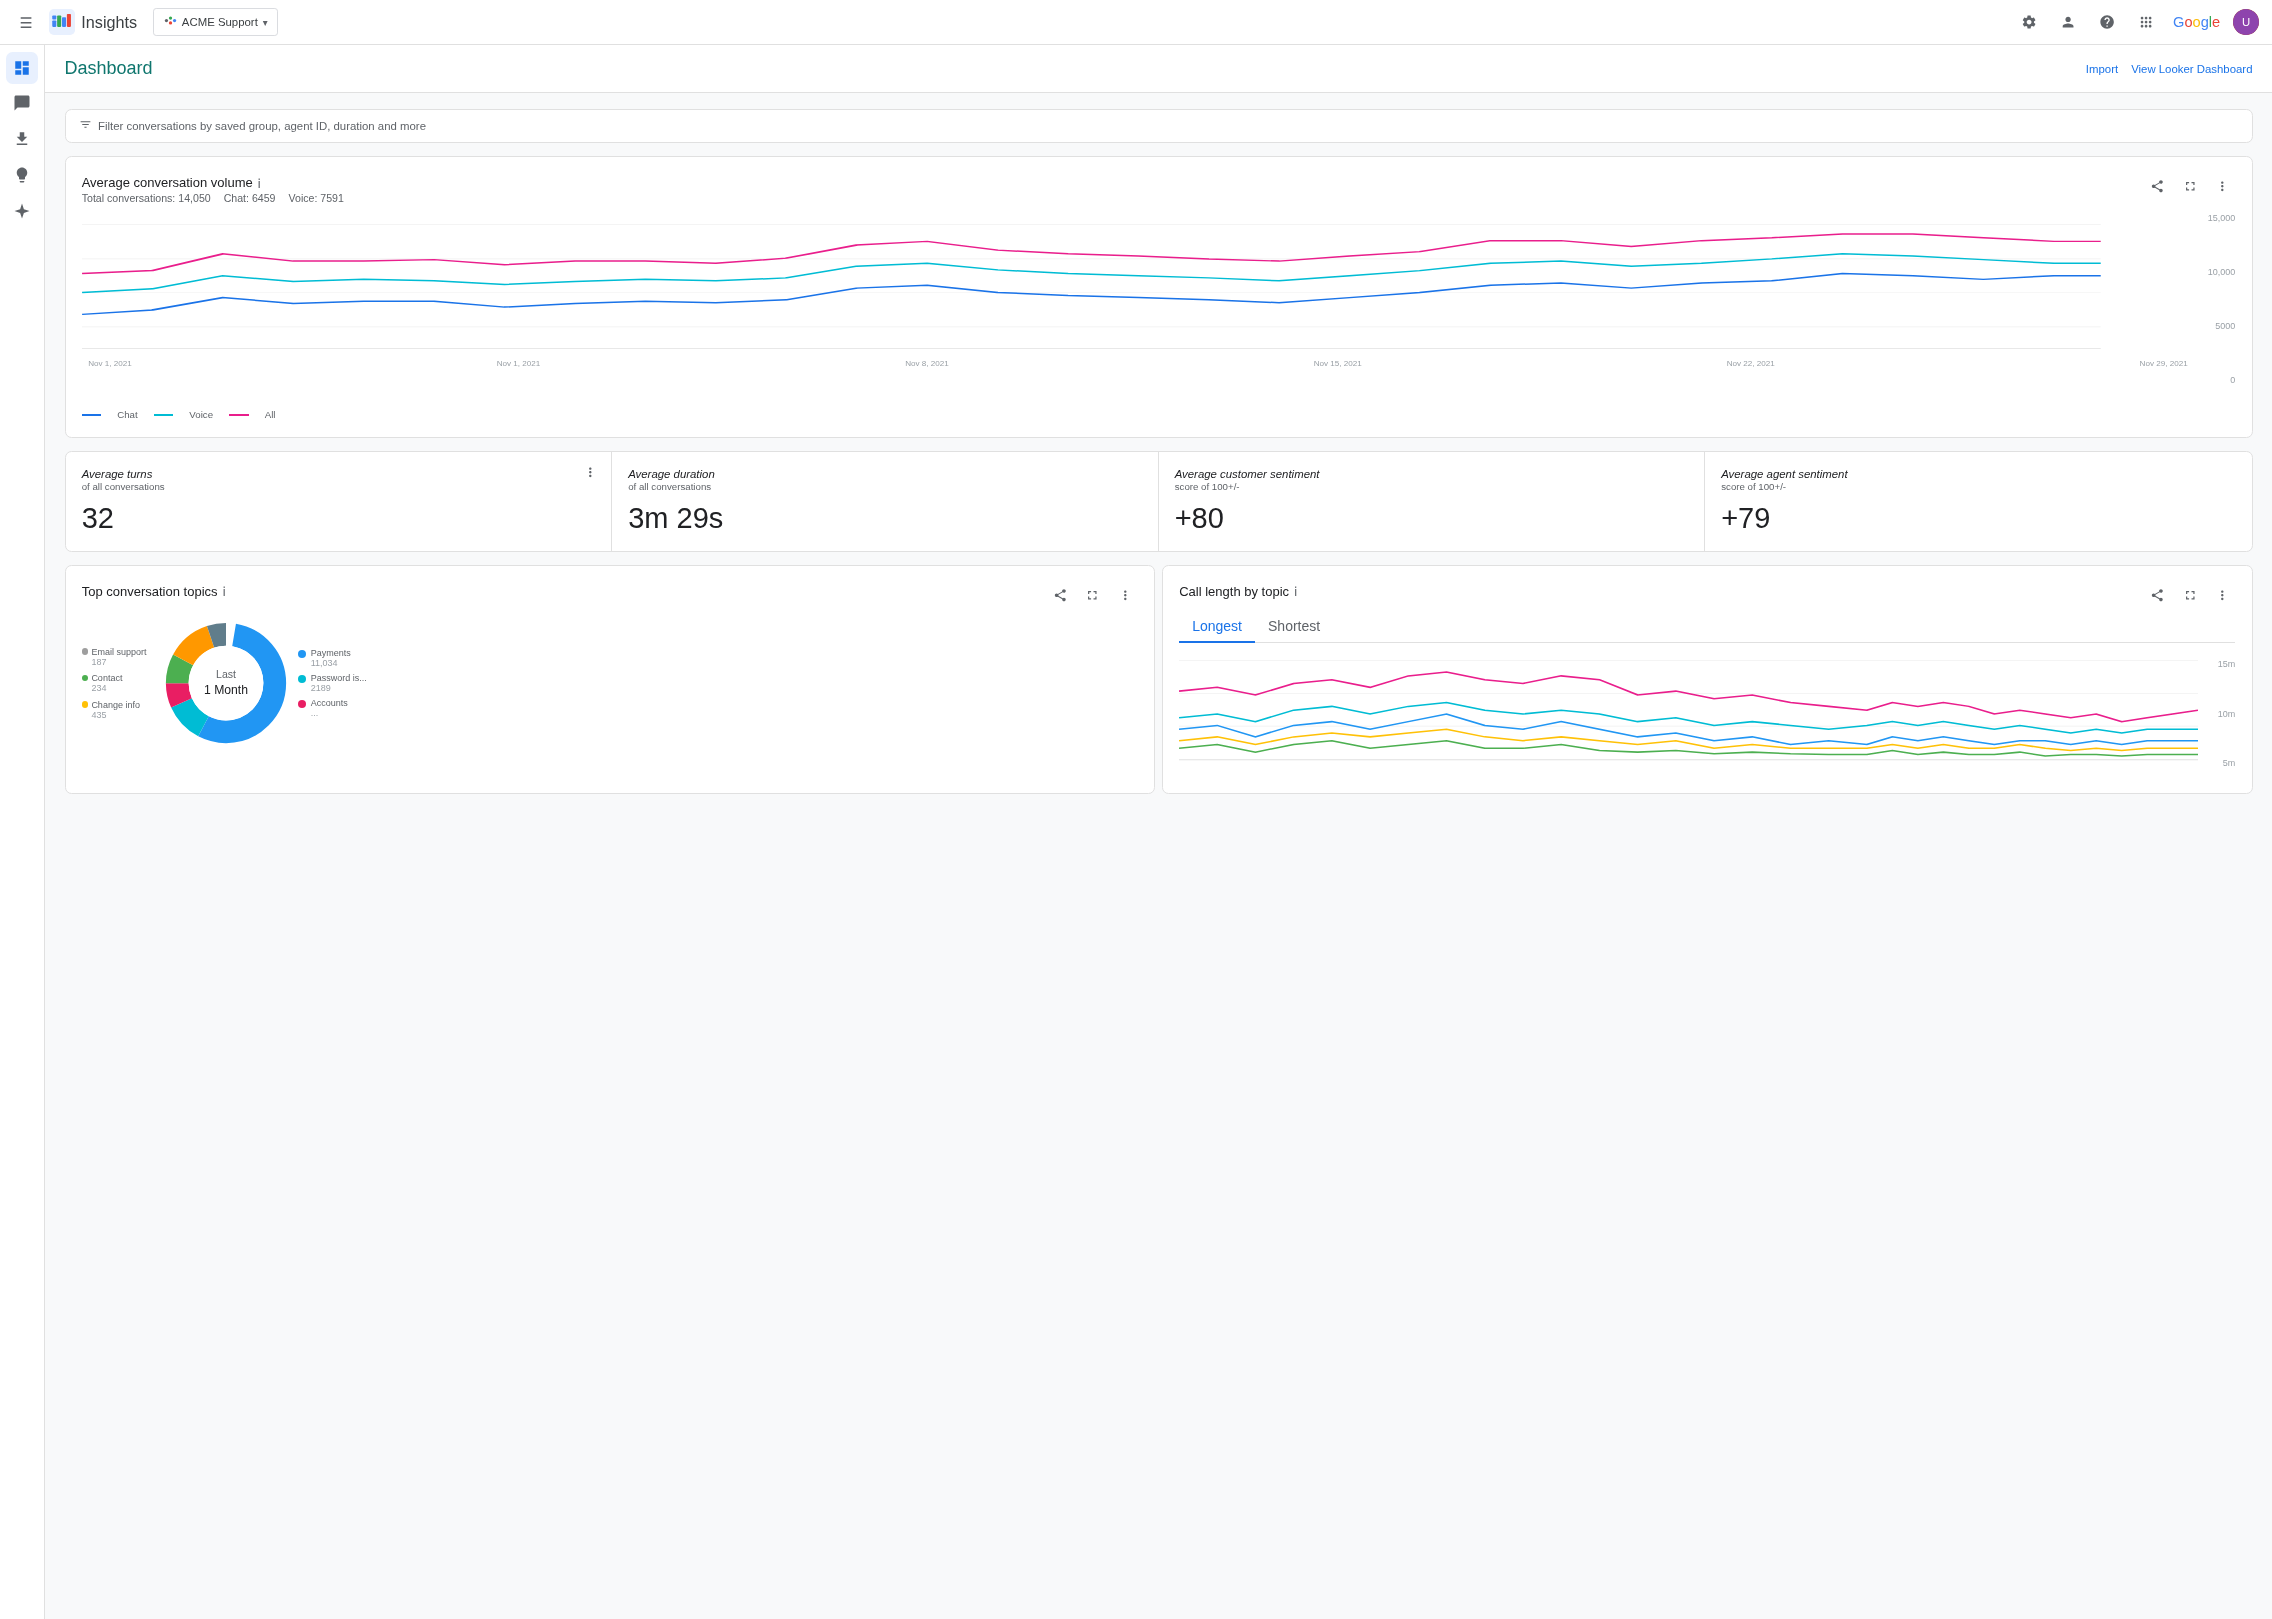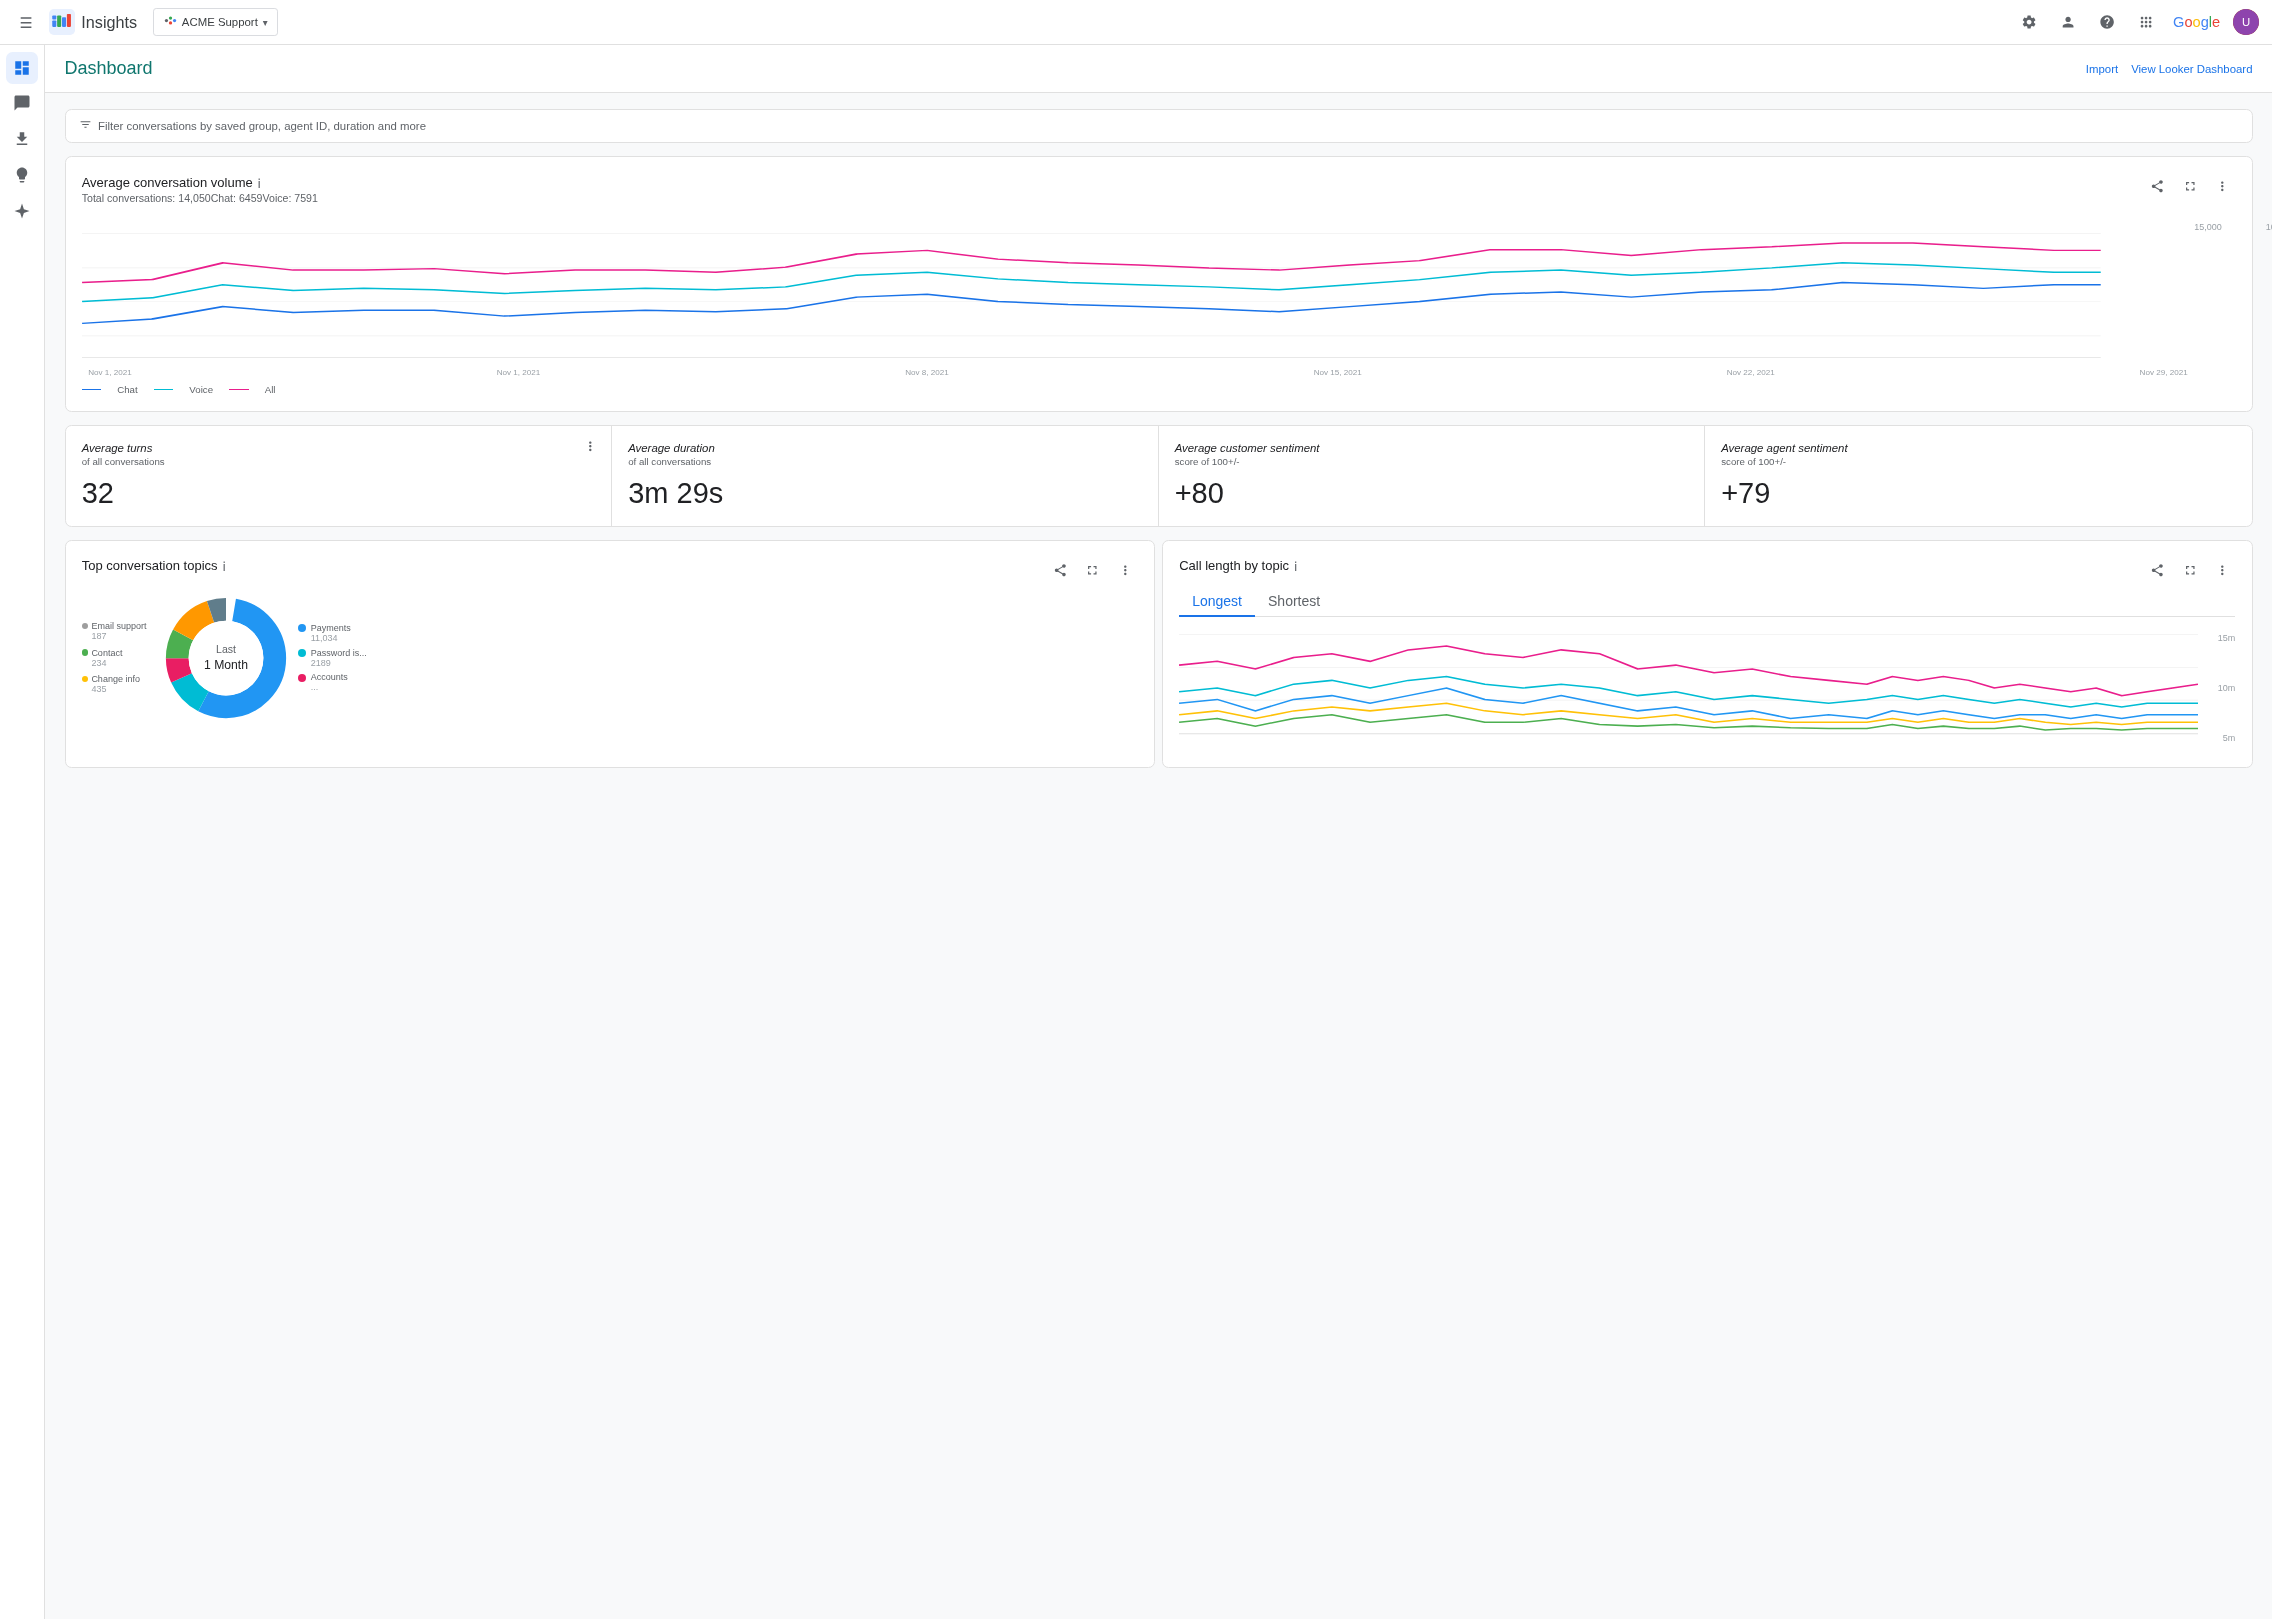--- a/index.html
+++ b/index.html
@@ -103,21 +103,21 @@
     .donut-legend-item { display: flex; align-items: flex-start; gap: 4.9px; }
     .donut-legend-dot { width: 8.1px; height: 8.1px; border-radius: 50%; flex-shrink: 0; margin-top: 1.6px; }
     .donut-legend-text { }
     .donut-legend-count { color: #9aa0a6; display: block; }
 
     
     .tab-row { display: flex; gap: 0; margin-bottom: 9.7px; border-bottom: 0.8px solid #e0e0e0; }
     .tab-btn { padding: 6.5px 13px; font-size: 14px; color: #5f6368; cursor: pointer; border-bottom: 2.4px solid transparent; margin-bottom: -0.8px; }
     .tab-btn.active { color: #1a73e8; border-bottom-color: #1a73e8; font-weight: 500; }
 
-    .subtitle-stats { display: flex; font-size: 10.6px; color: #5f6368; margin-bottom: 12px; }
+    .subtitle-stats { display: flex; gap: 13px; font-size: 10.6px; color: #5f6368; margin-bottom: 3px; }
 
     
     .x-axis-labels { display: flex; justify-content: space-between; font-size: 8.1px; color: #9aa0a6; margin-top: 1.6px; padding: 0 6.5px; }
 
     
     .y-axis-labels { position: absolute; right: 0; top: 0; bottom: 16.2px; display: flex; flex-direction: column; justify-content: space-between; font-size: 8.1px; color: #9aa0a6; text-align: right; padding: 3.2px 0; width: 32.5px; }
   </style>
 </head>
 <body>
 
@@ -280,21 +280,21 @@
             </svg>
             <div class="x-axis-labels">
               <span>Nov 1, 2021</span>
               <span>Nov 1, 2021</span>
               <span>Nov 8, 2021</span>
               <span>Nov 15, 2021</span>
               <span>Nov 22, 2021</span>
               <span>Nov 29, 2021</span>
             </div>
           </div>
-          <div class="y-axis-labels" style="position:relative;width:41px;top:0;right:0;bottom:0;display:flex;flex-direction:row;justify-content:space-between;font-size:9px;color:#9aa0a6;text-align:right;padding:3.2px 0 18px 0;gap:44px;">
+          <div class="y-axis-labels" style="position:relative;width:41px;top:0;right:0;bottom:0;display:flex;flex-direction:column;justify-content:space-between;font-size:9px;color:#9aa0a6;text-align:right;padding:3.2px 0 18px 0;gap:44px;">
             <span>15,000</span>
             <span>10,000</span>
             <span>5000</span>
             <span>0</span>
           </div>
         </div>
 
         <div class="chart-legend">
           <div class="legend-item">
             <div class="legend-line" style="background:#1a73e8;"></div>

